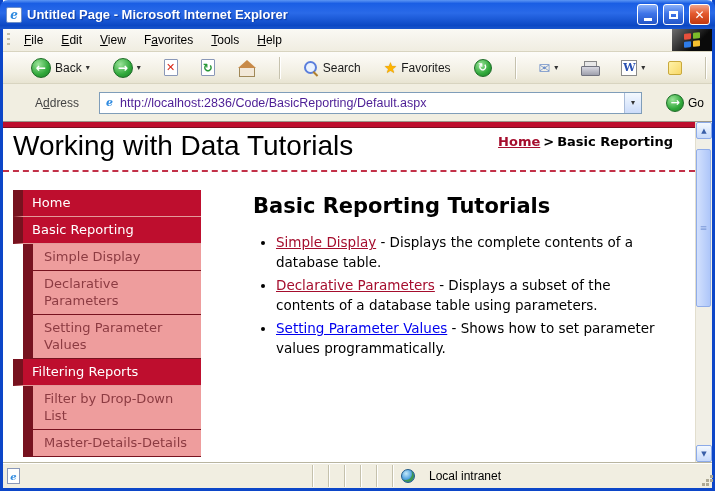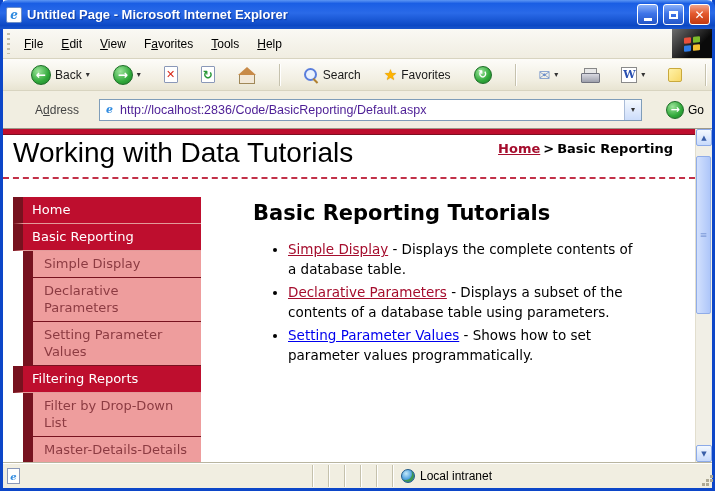--- a/index.html
+++ b/index.html
@@ -19,21 +19,21 @@
     white-space:nowrap; overflow:hidden; }
   .tb-btn { width:21px; height:21px; border:1px solid #fff; border-radius:3px; flex:none;
     display:flex; align-items:center; justify-content:center; color:#fff; font-family:"DejaVu Sans",sans-serif; }
   .btn-blue { background:linear-gradient(180deg,#8AB0F8 0%,#3E74E8 45%,#2456C8 100%); }
   .btn-close { background:linear-gradient(180deg,#F0A48C 0%,#E45A2E 45%,#C03810 100%); font-weight:bold; font-size:12px; }
   .btn-close::before { content:"✕"; }
   .glyph-min { width:8px; height:3px; background:#fff; margin-top:9px; }
   .glyph-max { width:9px; height:8px; border:2px solid #fff; border-top-width:3px; }
 
   
-  .menubar { height:30px; flex:none; background:linear-gradient(180deg,#FAF9F4,#F0EDE1); border-bottom:1px solid #D8D4C0;
+  .menubar { height:23px; flex:none; background:linear-gradient(180deg,#FAF9F4,#F0EDE1); border-bottom:1px solid #D8D4C0;
     display:flex; align-items:stretch; padding-left:3px; }
   .grip { width:3px; margin:4px 5px 4px 1px;
     background:repeating-linear-gradient(180deg,#C2BEA8 0 2px, transparent 2px 5px); }
   .menu-items { display:flex; align-items:center; }
   .menu-item { padding:3px 9px; font-size:12px; color:#000; }
   .win-logo { margin-left:auto; width:40px; background:linear-gradient(135deg,#6E6E6E,#0A0A0A 65%);
     display:flex; align-items:center; justify-content:center; }
   .flag { width:16px; height:14px; display:grid; grid-template-columns:7px 7px; grid-template-rows:6px 6px; gap:2px; transform:skewY(-6deg); }
   .flag i { border-radius:1px; }
   .flag i:nth-child(1){background:#E8503C;} .flag i:nth-child(2){background:#7CBB2A;}
@@ -108,21 +108,21 @@
   .crumb a { color:#A50D2D; text-decoration:underline; margin-right:3px; }
   .crumb .crumb-sep { margin-right:3px; }
 
   .content-row { display:flex; align-items:flex-start; }
   .sidebar { width:188px; flex:none; margin:18px 0 0 10px; font-size:13px; line-height:17px; }
   .nav1 { background:#BE0E2E; color:#FFFFFF; border-left:10px solid #77121F; padding:4px 9px 5px; border-bottom:1px solid #E39A9A; cursor:default; }
   .nav2 { background:#EE9D9D; color:#8C3B42; margin-left:10px; border-left:10px solid #77121F; padding:4px 11px 5px; border-bottom:1px solid #77121F; cursor:default; }
 
   .main { flex:1; padding:24px 38px 0 52px; font-size:13.5px; line-height:20px; color:#000; }
   .main h2 { font-size:21px; font-weight:bold; margin:0 0 16px; }
-  .tut-list { margin:13px; padding-left:22px; }
+  .tut-list { margin:1px; padding-left:22px; }
   .tut-list li { margin-bottom:3px; }
   .tut-link { text-decoration:underline; }
 
   
   .vscroll { width:17px; flex:none; background:#F1EFE6; border-left:1px solid #E2DECE; display:flex; flex-direction:column; }
   .sbtn { height:17px; flex:none; background:linear-gradient(180deg,#F4F9FE,#C8DAFB); border:1px solid #8CAAE8; border-radius:2px;
     display:flex; align-items:center; justify-content:center; color:#3A5FA8; font:7px "DejaVu Sans",sans-serif; }
   .sbtn-up::before{content:"▲";} .sbtn-down::before{content:"▼";}
   .strack { flex:1; position:relative; }
   .sthumb { position:absolute; left:0; top:10px; width:15px; height:158px; border-radius:2px;
@@ -130,21 +130,21 @@
     display:flex; align-items:center; justify-content:center; color:#7E9AD8; font:9px "DejaVu Sans",sans-serif; }
   .sthumb::before{content:"≡";}
 
   
   .statusbar { height:26px; flex:none; background:#F1EEE1; border-top:1px solid #B9B5A0; box-shadow:inset 0 1px 0 #FFF;
     display:flex; align-items:center; padding:2px 2px 1px 4px; font-size:12px; color:#000; }
   .st-icon-pane { width:24px; display:flex; align-items:center; }
   .st-main { flex:1; }
   .st-cell { width:16px; align-self:stretch; border-left:1px solid #C5C1AC; box-shadow:inset 1px 0 0 #FFF; }
   .st-zone { width:318px; align-self:stretch; border-left:1px solid #C5C1AC; box-shadow:inset 1px 0 0 #FFF;
-    display:flex; align-items:center; gap:5px; padding-left:8px; }
+    display:flex; align-items:center; gap:14px; padding-left:8px; }
   .st-globe { width:14px; height:14px; border-radius:50%; flex:none;
     background:radial-gradient(circle at 35% 30%, #C2E8F8, #4EA0E0 50%, #2E78C0);
     box-shadow:inset -2px -2px 0 #3E9850; border:1px solid #1E5888; }
   .st-grip { width:13px; height:13px; margin-left:auto; position:relative; }
   .st-grip::before { content:""; position:absolute; right:1px; bottom:1px; width:3px; height:3px; background:#AEA995;
     box-shadow:-4px 4px 0 #AEA995, 4px -4px 0 #AEA995, 0 4px 0 #AEA995, 4px 0 0 #AEA995, -4px 8px 0 transparent; }
   .st-page { width:13px; height:16px; background:#fff; border:1px solid #8A98B8;
     display:flex; align-items:center; justify-content:center; font:italic bold 10px "DejaVu Serif",serif; color:#2E8AE0; }
 </style>
 </head>

